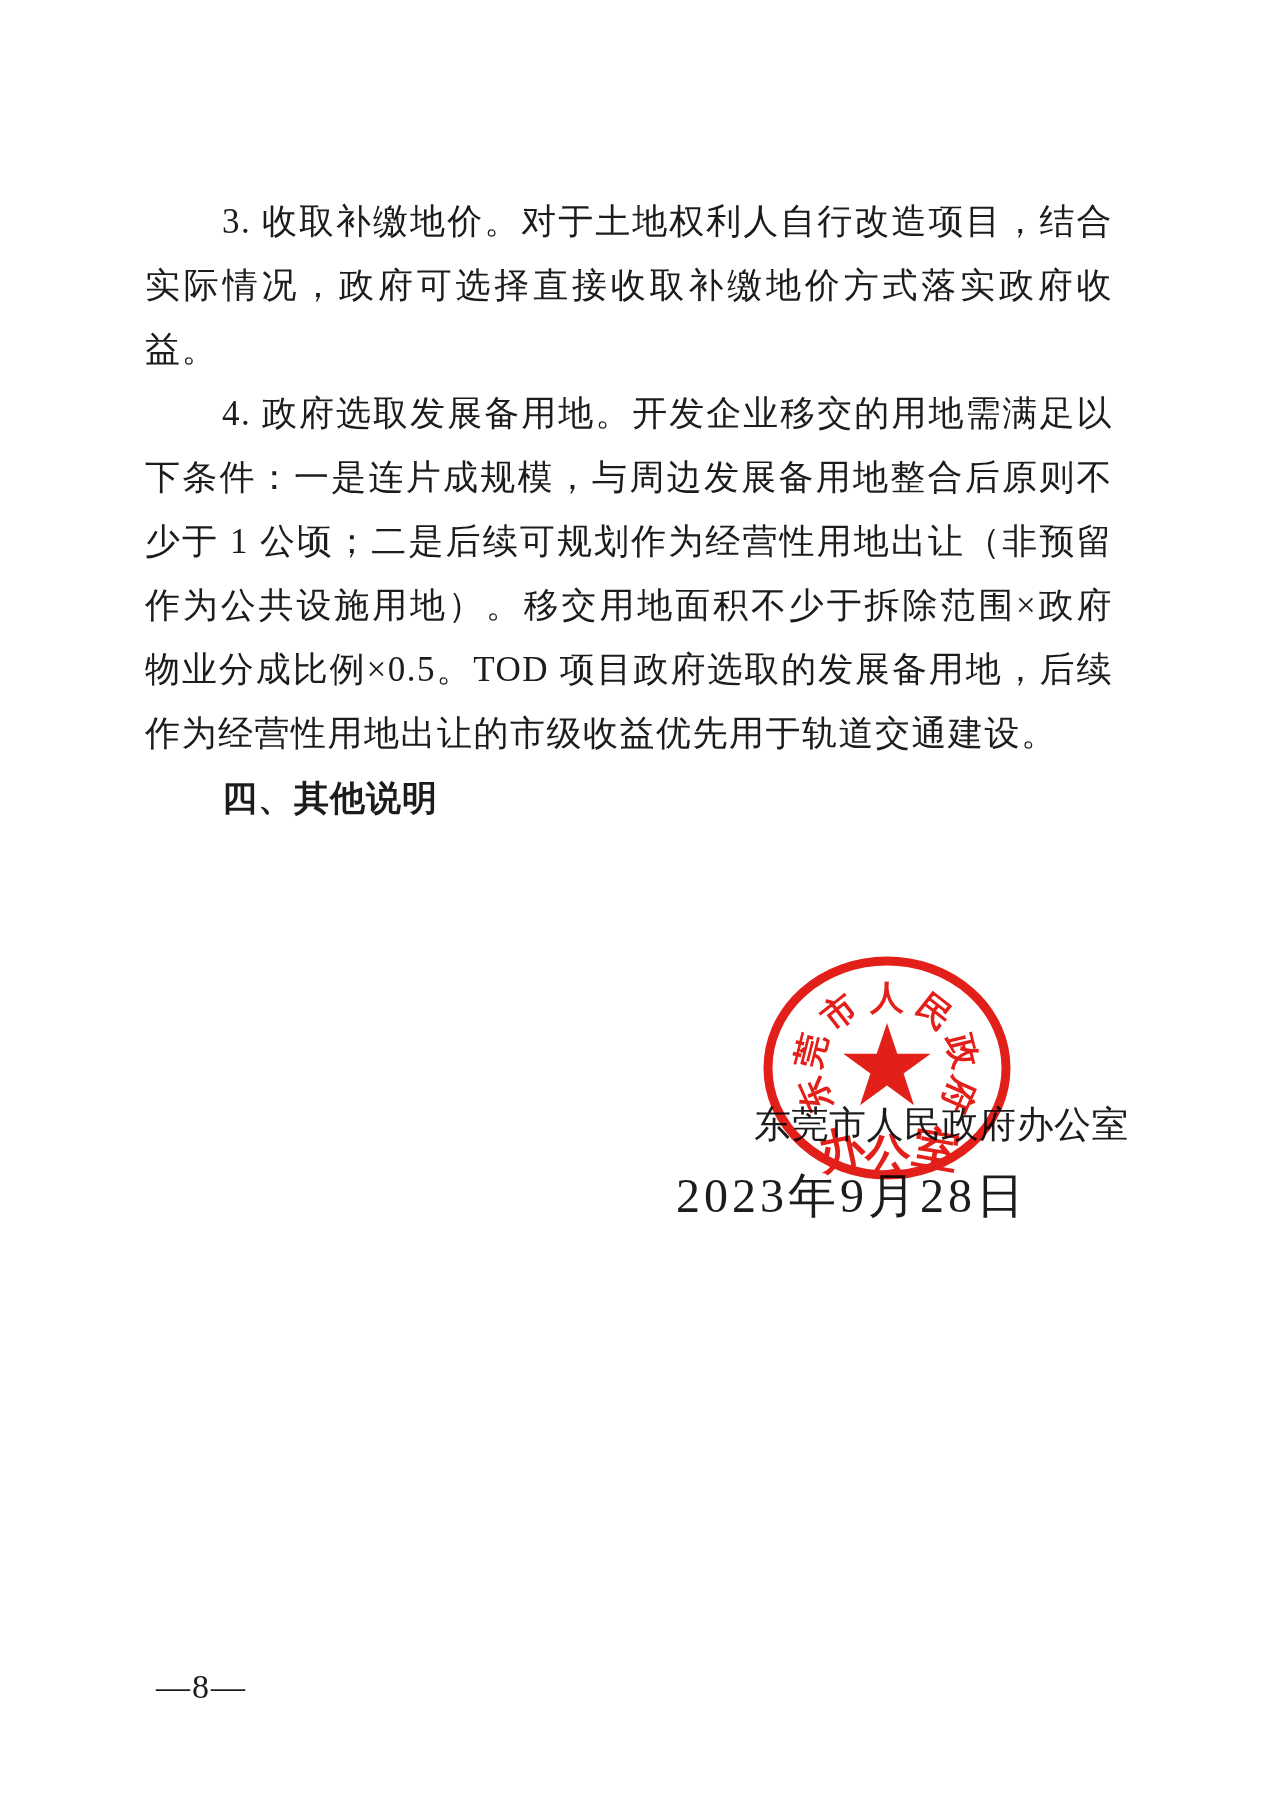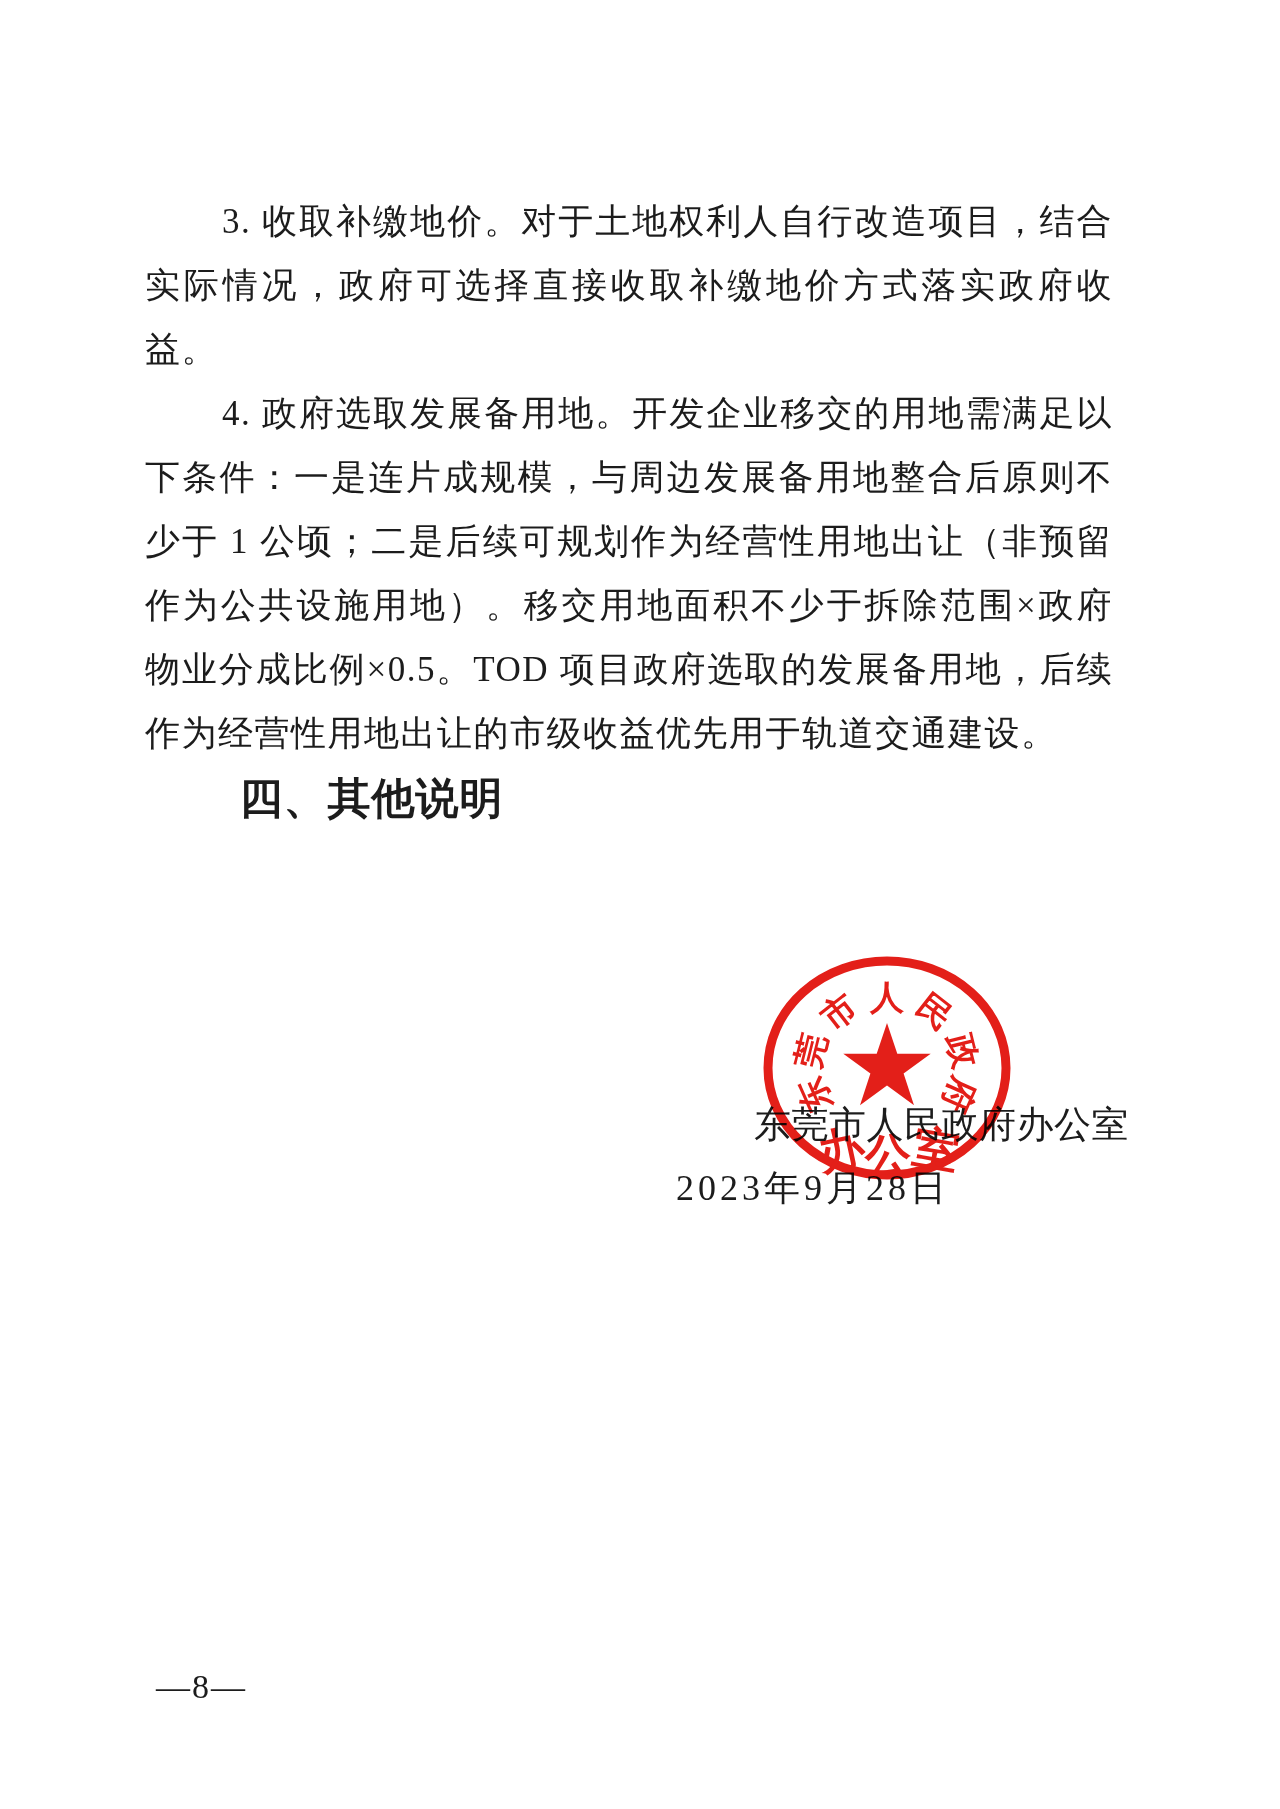--- a/index.html
+++ b/index.html
@@ -28,37 +28,37 @@
   }
   .body-text p {
     margin: 0;
     text-indent: 2.2em;
   }
   .section-heading {
     margin: 0;
     text-indent: 2.2em;
     font-family: "Liberation Sans", "DejaVu Sans", sans-serif;
     font-weight: bold;
-    font-size: 43px;
+    font-size: 35px;
     line-height: 64px;
     letter-spacing: 1px;
   }
   .signature-office {
     position: absolute;
     left: 754px;
     top: 1100px;
     font-size: 37px;
     letter-spacing: 0.5px;
     white-space: nowrap;
   }
   .signature-date {
     position: absolute;
     left: 676px;
     top: 1164px;
-    font-size: 36px;
+    font-size: 48px;
     letter-spacing: 4px;
     white-space: nowrap;
   }
   .page-number {
     position: absolute;
     left: 156px;
     top: 1668px;
     font-size: 34px;
     letter-spacing: 2px;
   }

